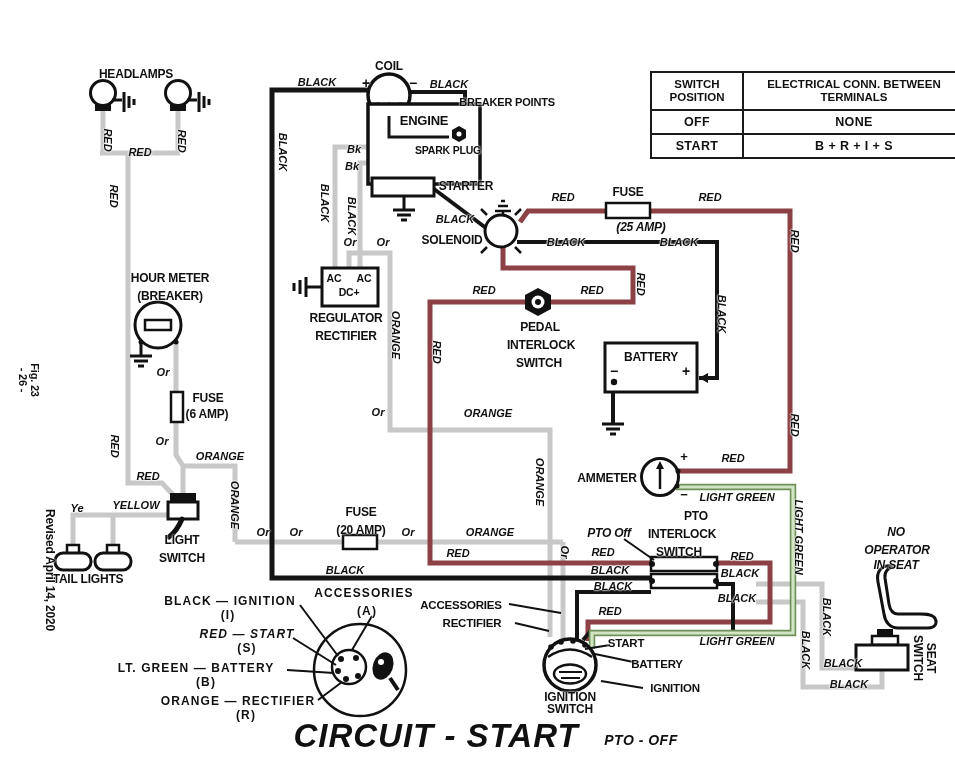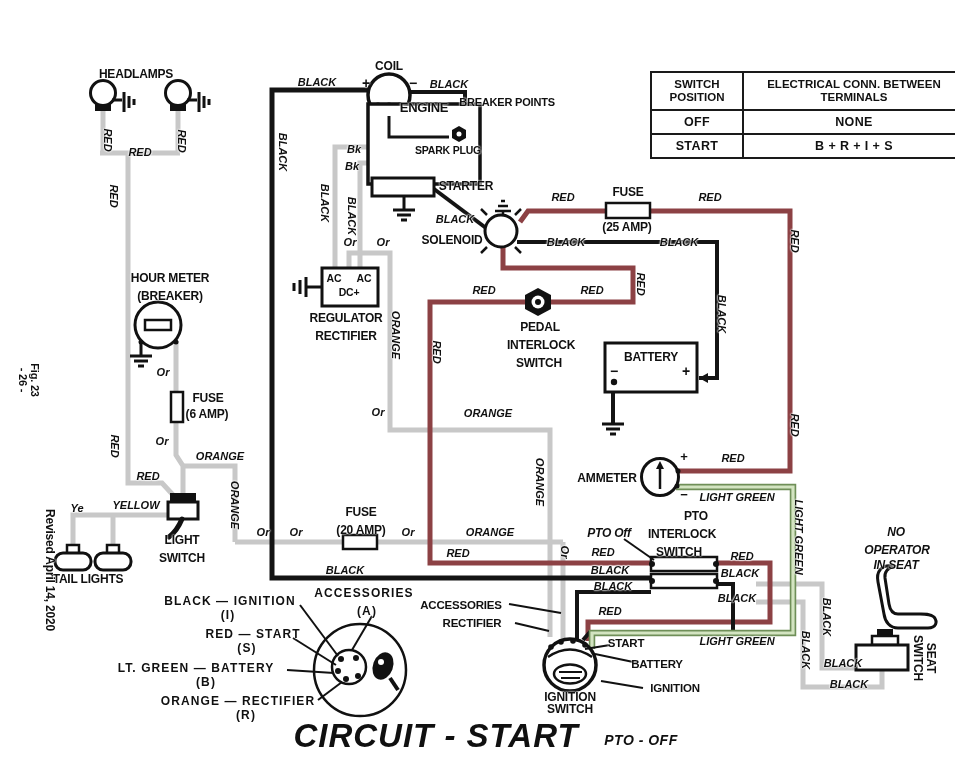--- a/index.html
+++ b/index.html
@@ -224,26 +224,26 @@
       <td class="bdy">B + R + I + S</td>
     </tr>
   </tbody>
     </table>
 
   <div class="clbl" style="left:136px;top:74px;">HEADLAMPS</div>
   <div class="clbl" style="left:389px;top:66px;">COIL</div>
   <div class="clbl sz14" style="left:366px;top:83px;">+</div>
   <div class="clbl sz14" style="left:413px;top:83px;">−</div>
   <div class="clbl sz11" style="left:507px;top:103px;text-align:right;">BREAKER POINTS</div>
-  <div class="clbl sz13" style="left:424px;top:108px;">ENGINE</div>
+  <div class="clbl sz13" style="left:424px;top:121px;">ENGINE</div>
   <div class="clbl sz10" style="left:448px;top:151px;">SPARK PLUG</div>
   <div class="clbl" style="left:466px;top:186px;">STARTER</div>
   <div class="clbl" style="left:452px;top:240px;">SOLENOID</div>
   <div class="clbl" style="left:628px;top:192px;">FUSE</div>
-  <div class="clbl" style="left:627px;top:227px;">(25 AMP)</div>
+  <div class="clbl" style="left:641px;top:227px;font-style:italic;">(25 AMP)</div>
   <div class="clbl sz10" style="left:334px;top:279px;">AC</div>
   <div class="clbl sz10" style="left:364px;top:279px;">AC</div>
   <div class="clbl sz10" style="left:349px;top:293px;">DC+</div>
   <div class="clbl" style="left:346px;top:318px;">REGULATOR</div>
   <div class="clbl" style="left:346px;top:336px;">RECTIFIER</div>
   <div class="clbl" style="left:540px;top:327px;">PEDAL</div>
   <div class="clbl" style="left:541px;top:345px;">INTERLOCK</div>
   <div class="clbl" style="left:539px;top:363px;">SWITCH</div>
   <div class="clbl" style="left:651px;top:357px;">BATTERY</div>
   <div class="clbl sz14" style="left:614px;top:371px;">−</div>
@@ -276,21 +276,21 @@
   <div class="clbl sz115" style="left:626px;top:643px;">START</div>
   <div class="clbl sz115" style="left:657px;top:664px;">BATTERY</div>
   <div class="clbl sz115" style="left:675px;top:688px;">IGNITION</div>
   <div class="clbl" style="left:570px;top:697px;">IGNITION</div>
   <div class="clbl" style="left:570px;top:709px;">SWITCH</div>
 
   <div class="clbl legend" style="left:364px;top:593px;">ACCESSORIES</div>
   <div class="clbl legend" style="left:367px;top:611px;">(A)</div>
   <div class="clbl legend" style="left:230px;top:601px;">BLACK — IGNITION</div>
   <div class="clbl legend" style="left:228px;top:615px;">(I)</div>
-  <div class="clbl legend" style="left:253px;top:634px;">RED — START</div>
+  <div class="clbl legend" style="left:247px;top:634px;font-style:italic;">RED — START</div>
   <div class="clbl legend" style="left:247px;top:648px;">(S)</div>
   <div class="clbl legend" style="left:196px;top:668px;">LT. GREEN — BATTERY</div>
   <div class="clbl legend" style="left:206px;top:682px;">(B)</div>
   <div class="clbl legend" style="left:238px;top:701px;">ORANGE — RECTIFIER</div>
   <div class="clbl legend" style="left:246px;top:715px;">(R)</div>
 
   <div class="clbl bigfoot" style="left:436px;top:736px;">CIRCUIT - START</div>
   <div class="clbl medfoot" style="left:641px;top:740px;">PTO - OFF</div>
 
   <div class="clbl rot90 twoline sz11" style="left:28px;top:380px;">

